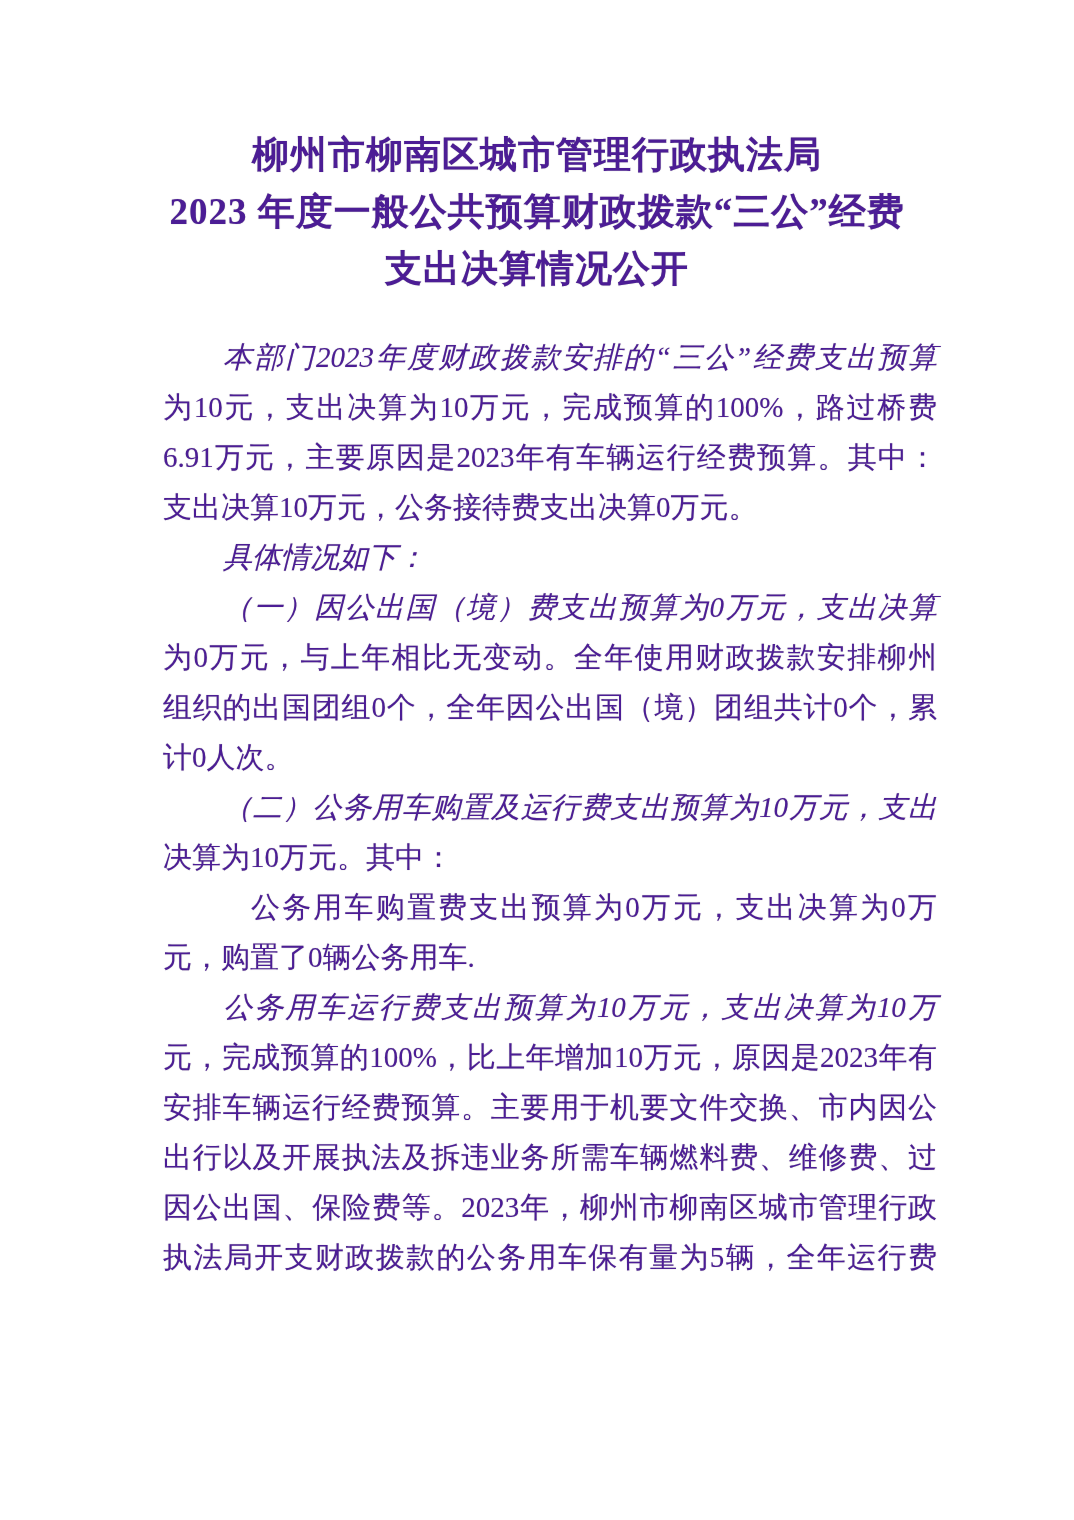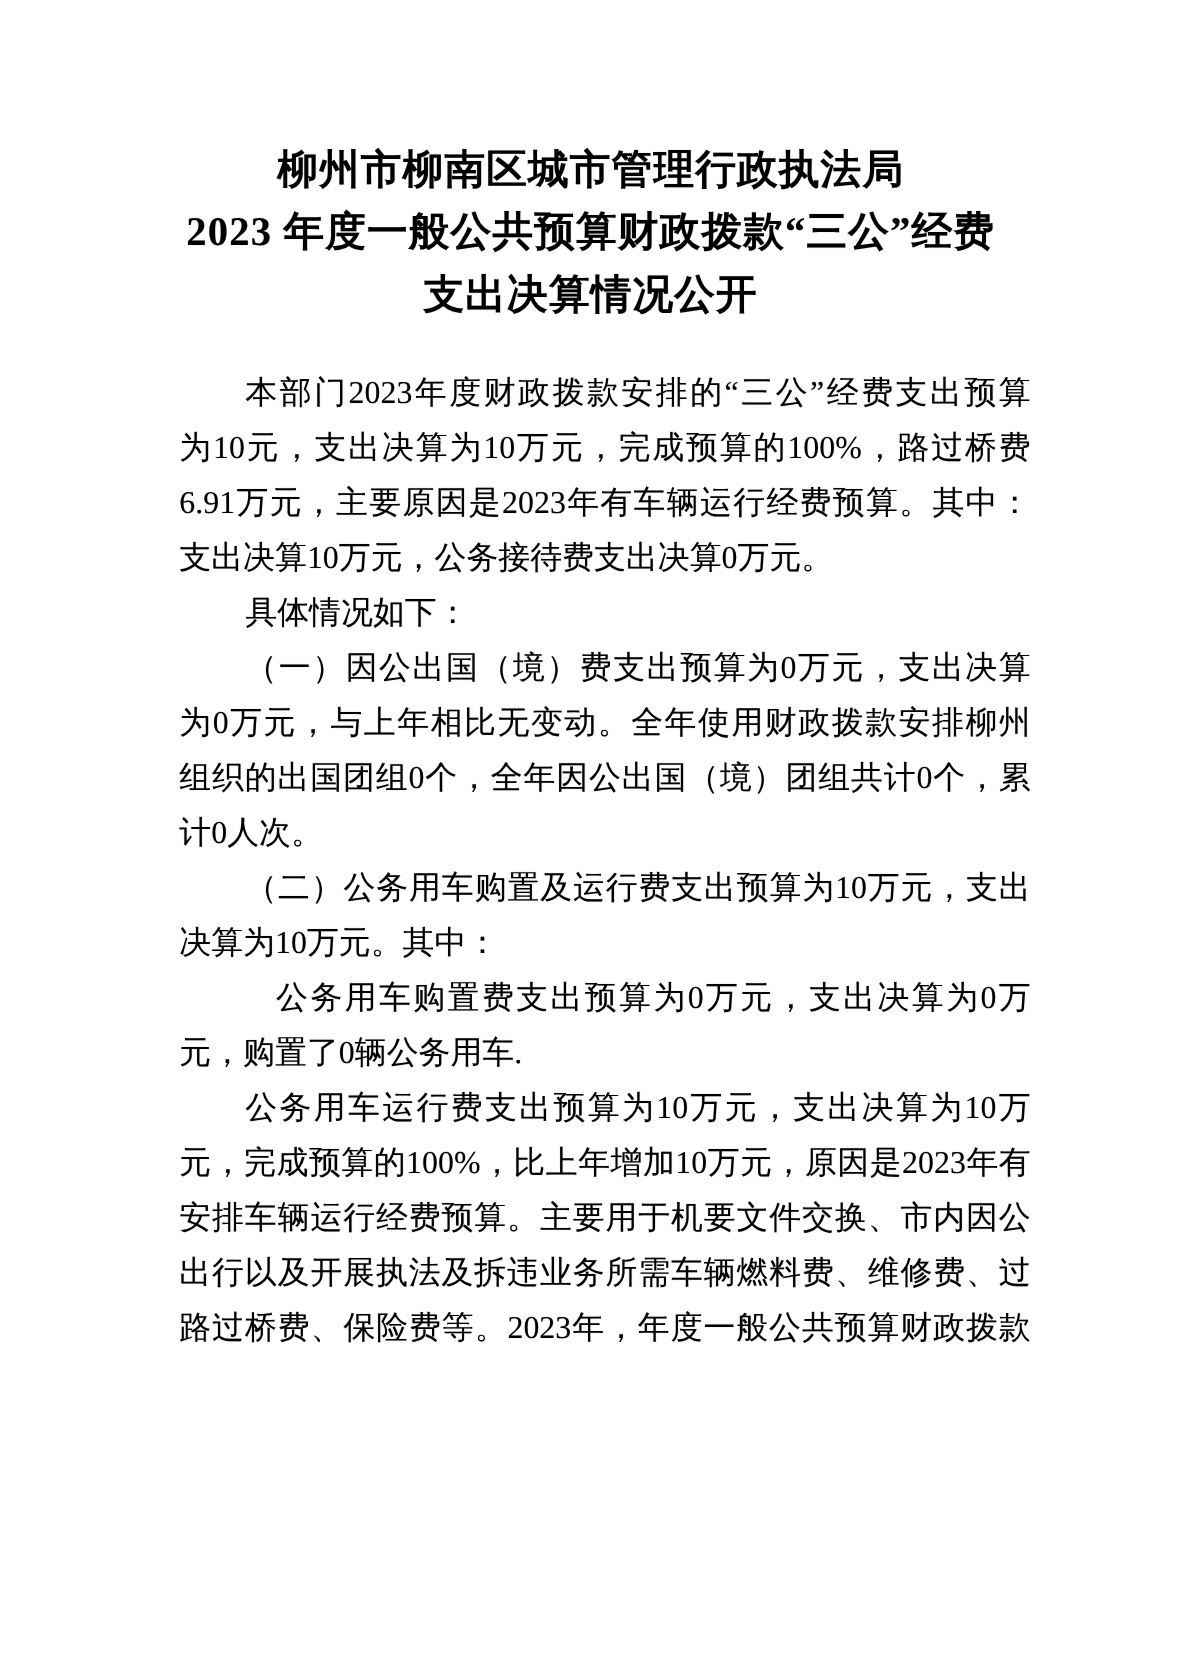--- a/index.html
+++ b/index.html
@@ -5,21 +5,21 @@
   html, body {
     margin: 0;
     padding: 0;
     background: #ffffff;
   }
   .page {
     position: relative;
     width: 1074px;
     height: 1520px;
     background: #ffffff;
-    color: #000000;
+    color: #4c1d95;
     font-family: "Liberation Serif", "DejaVu Serif", serif;
     overflow: hidden;
     text-shadow: 0 0 1px rgba(26,26,26,0.35);
   }
   .title-block {
     position: absolute;
     top: 126px;
     left: 0;
     width: 100%;
     text-align: center;
@@ -40,21 +40,21 @@
     font-size: 29px;
     font-weight: 400;
   }
   .ln {
     height: 50px;
     line-height: 50px;
     text-align: justify;
     text-align-last: left;
   }
   .j  { text-align-last: justify; }
-  .i2 { padding-left: 60px; }
+  .i2 { padding-left: 60px; font-style: italic; }
   .i3 { padding-left: 88px; }
 </style>
 </head>
 <body>
 
 <div class="page">
 
   <div class="title-block">
     <div class="t-line">柳州市柳南区城市管理行政执法局</div>
     <div class="t-line">2023 年度一般公共预算财政拨款“三公”经费</div>
@@ -72,16 +72,17 @@
     <div class="ln j">组织的出国团组0个，全年因公出国（境）团组共计0个，累</div>
     <div class="ln">计0人次。</div>
     <div class="ln i2 j">（二）公务用车购置及运行费支出预算为10万元，支出</div>
     <div class="ln">决算为10万元。其中：</div>
     <div class="ln i3 j">公务用车购置费支出预算为0万元，支出决算为0万</div>
     <div class="ln">元，购置了0辆公务用车.</div>
     <div class="ln i2 j">公务用车运行费支出预算为10万元，支出决算为10万</div>
     <div class="ln j">元，完成预算的100%，比上年增加10万元，原因是2023年有</div>
     <div class="ln j">安排车辆运行经费预算。主要用于机要文件交换、市内因公</div>
     <div class="ln j">出行以及开展执法及拆违业务所需车辆燃料费、维修费、过</div>
-    <div class="ln j">路过桥费、保险费等。2023年，年度一般公共预算财政拨款</div>
+    <div class="ln j">因公出国、保险费等。2023年，柳州市柳南区城市管理行政</div>
+    <div class="ln j">执法局开支财政拨款的公务用车保有量为5辆，全年运行费</div>
   </div>
 
 </div>
 
 </body></html>

